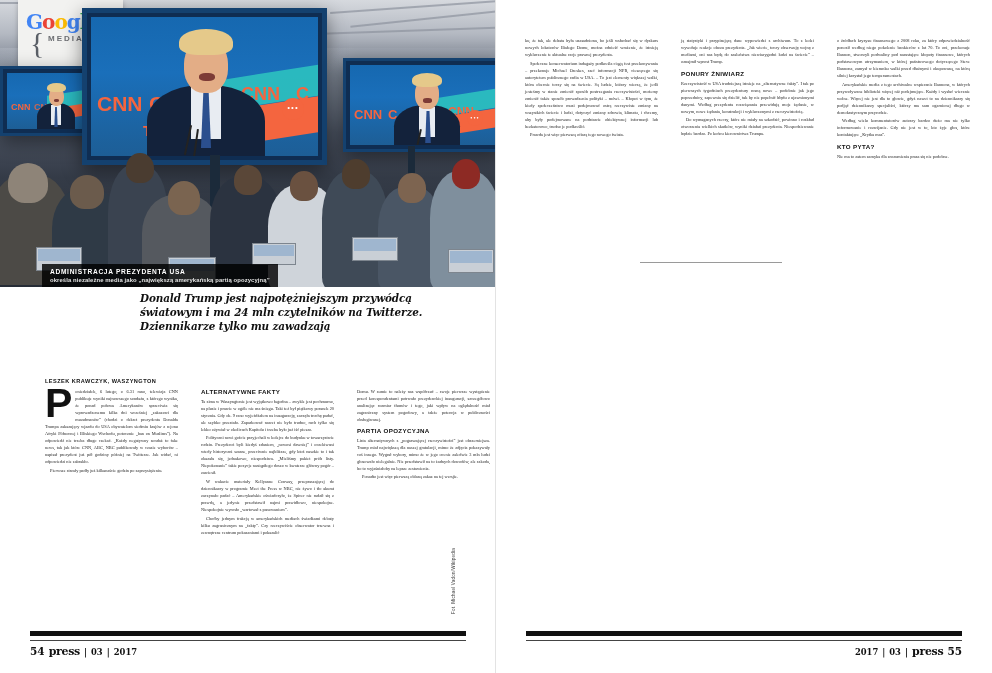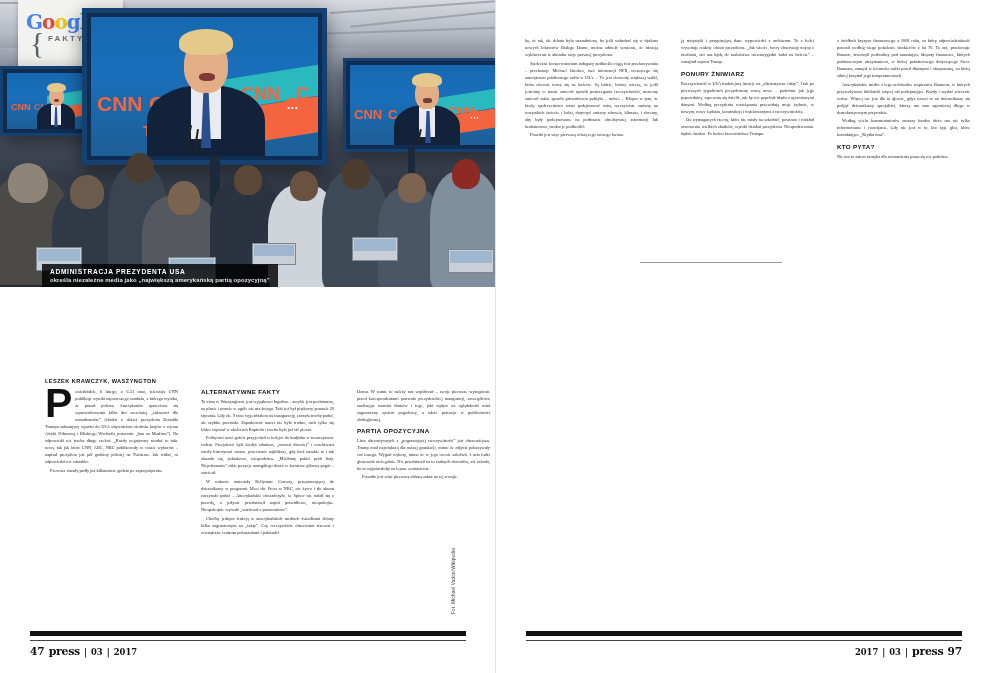--- a/index.html
+++ b/index.html
@@ -123,21 +123,21 @@
       <div class="ceilbar" style="left:330px;top:6px;width:170px;transform:rotate(-4deg)"></div>
       <div class="ceilbar" style="left:350px;top:18px;width:150px;transform:rotate(-6deg)"></div>
       <div class="ceilbar" style="left:300px;top:30px;width:200px;transform:rotate(-2deg)"></div>
       <div class="ceilbar" style="left:0px;top:2px;width:90px;"></div>
 
       <div class="googlepanel">
         <div class="glogo">
           <span>G</span><span>o</span><span>o</span><span>g</span><span>l</span><span>e</span>
         </div>
         <div class="brace">{</div>
-        <div class="mediatag">FAKTY</div>
+        <div class="mediatag">MEDIA</div>
       </div>
 
       <div class="tv tv-left">
         <div class="scr">
           <div class="bg-cnn"></div>
           <div class="tealband" style="top:34%;"></div>
           <div class="orangeband" style="top:58%;"></div>
           <div class="tlogo" style="left:4px;top:52%;font-size:9px;">CNN</div>
           <div class="tlogo" style="left:27px;top:52%;font-size:9px;opacity:.8;">CN</div>
           <div class="figure" style="left:30px;top:8px;width:38px;height:50px;">
@@ -236,20 +236,21 @@
       </div>
 
       <div class="photocaption">
         <div class="pc-title">ADMINISTRACJA PREZYDENTA USA</div>
         <div class="pc-sub">określa niezależne media jako „największą amerykańską partią opozycyjną”</div>
       </div>
     </div>
 
     <div class="photocredit">Fot. Michael Vadon/Wikipedia</div>
 
+    <div class="deck">Donald Trump jest najpotężniejszym przywódcą światowym i ma 24 mln czytelników na Twitterze. Dziennikarze tylko mu zawadzają</div>
 
     <div class="cols" style="left:45px;top:378px;width:445px;height:240px;">
 
       <div class="col" style="left:0px;width:133px;">
         <div class="byline">LESZEK KRAWCZYK, WASZYNGTON</div>
         <div class="body">
           <p><span class="dropcap">P</span><span>oniedziałek, 6 lutego, o 6.31 rano, telewizja CNN publikuje wyniki najnowszego sondażu, z którego wynika, że ponad połowa Amerykanów sprzeciwia się wprowadzonemu kilka dni wcześniej „zakazowi dla muzułmanów” (chodzi o dekret prezydenta Donalda Trumpa zakazujący wjazdu do USA obywatelom siedmiu krajów z rejonu Afryki Północnej i Bliskiego Wschodu, potocznie „ban on Muslims”). Na odpowiedź nie trzeba długo czekać. „Każdy negatywny sondaż to fake news, tak jak które CNN, ABC, NBC publikowały w czasie wyborów – napisał prezydent już pół godziny później na Twitterze. Jak widać, ni odpowiedzi nie zabrakło.</span></p>
           <p>Pierwsze strzały padły już kilkanaście godzin po zaprzysiężeniu.</p>
         </div>
       </div>
@@ -272,21 +273,21 @@
         <div class="body">
           <p>Lista alternatywnych z „pogarszającej rzeczywistości” jest obszerniejsza. Trump miał największą dla naszej gratulacji, mimo że zdjęcia pokazywały coś innego. Wygrał wybory, mimo że w jego ocenie zaledwie 3 mln ludzi głosowało nielegalnie. Nie przedstawił na to żadnych dowodów, ale szkoda, bo to wyjaśniałoby na lepsze zestawienia.</p>
           <p>Ponadto jest więc pierwszą oblaną zakaz na tej wersjie.</p>
         </div>
       </div>
     </div>
 
     <div class="footbar" style="left:30px;top:631px;width:436px;"></div>
     <div class="footrule" style="left:30px;top:640px;width:436px;"></div>
     <div class="foot" style="left:30px;top:645px;">
-      <span class="pn">47</span>
+      <span class="pn">54</span>
       <span class="brand">press</span>
       <span class="iss">|</span>
       <span class="iss">03</span>
       <span class="iss">|</span>
       <span class="iss">2017</span>
     </div>
   </div>
 
   <div class="gutter"></div>
 
@@ -327,19 +328,19 @@
     </div>
 
     <div class="footbar" style="left:30px;top:631px;width:436px;"></div>
     <div class="footrule" style="left:30px;top:640px;width:436px;"></div>
     <div class="foot foot-right" style="top:645px;">
       <span class="iss">2017</span>
       <span class="iss">|</span>
       <span class="iss">03</span>
       <span class="iss">|</span>
       <span class="brand">press</span>
-      <span class="pn">97</span>
+      <span class="pn">55</span>
     </div>
   </div>
 
   <div class="pq-rule"></div>
 
 </div>
 
 </body></html>

